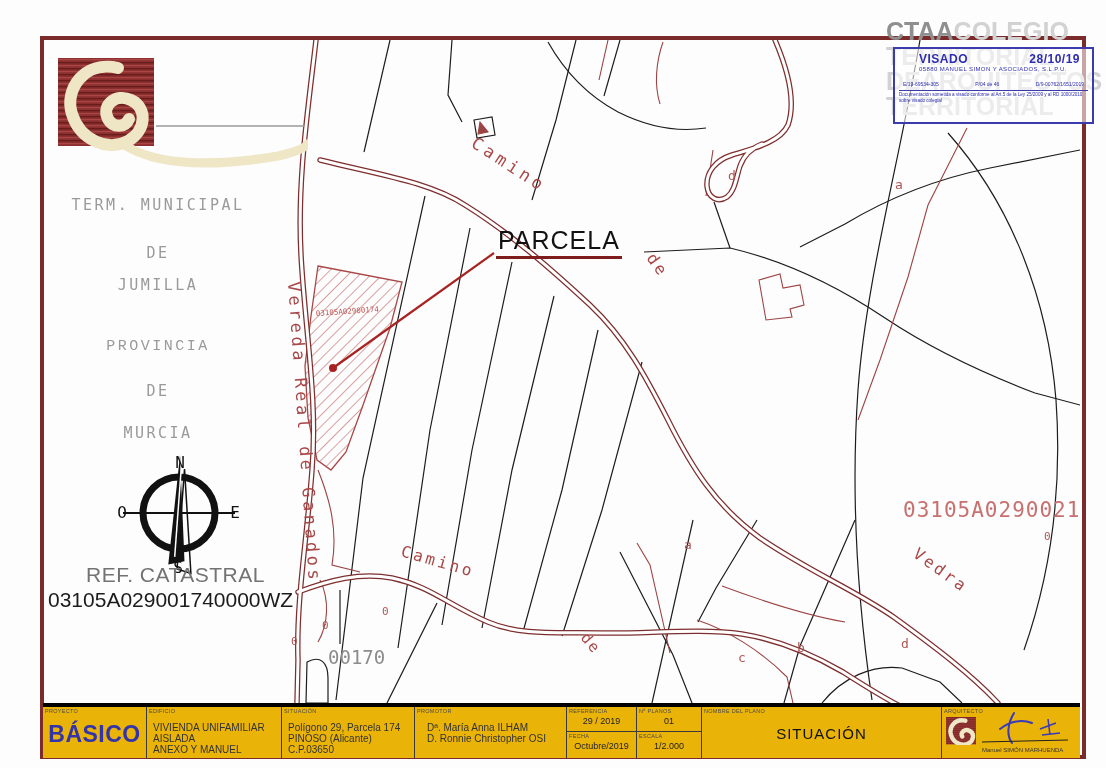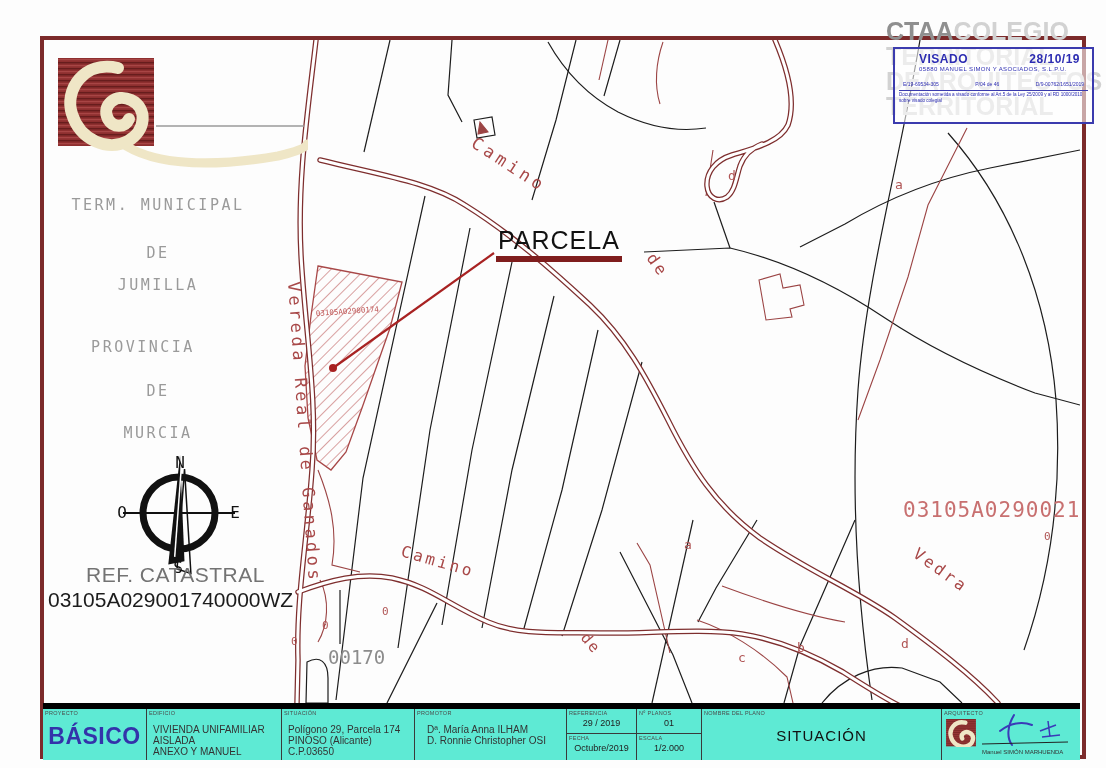--- a/index.html
+++ b/index.html
@@ -9,36 +9,36 @@
   
   #sheet-border{left:40px;top:36px;width:1038px;height:715px;border:4px solid #7c2b2b;z-index:1;}
   
   .cadgray{font-family:"DejaVu Sans Mono",monospace;color:#9a9a9a;font-size:15px;
            letter-spacing:2.5px;width:200px;text-align:center;z-index:3;}
   
   #ref-label{left:86px;top:563px;font-size:21px;color:#737373;letter-spacing:.5px;z-index:3;}
   #ref-value{left:48px;top:588px;font-size:21px;color:#1c1c1c;z-index:3;}
   
   #parcela-label{left:496px;top:226px;font-size:25px;color:#111;letter-spacing:1px;
-                 border-bottom:6px solid #7f1d1d;padding:0 2px 1px 2px;z-index:4;}
+                 border-bottom:3px solid #7f1d1d;padding:0 2px 1px 2px;z-index:4;}
   
   #watermark{left:886px;top:19px;width:216px;z-index:5;overflow:hidden;line-height:25px;
              font-weight:700;font-size:25px;color:#d2d2d2;letter-spacing:0;}
   #watermark .dark{color:#8f8f8f;}
   #stamp{left:893px;top:47px;width:197px;height:73px;border:2px solid #3b3bae;
          background:rgba(255,255,255,.58);z-index:6;color:#2d2db2;}
   #stamp .row1{display:flex;justify-content:space-between;padding:3px 12px 0 24px;
                font-size:12px;font-weight:700;letter-spacing:.5px;}
   #stamp .row2{padding:0 0 0 24px;font-size:6px;letter-spacing:.4px;}
   #stamp .row3{display:flex;justify-content:space-between;padding:9px 8px 1px 8px;font-size:5px;}
   #stamp .row4{border-top:1px solid #3b3bae;margin:2px 4px 0 4px;font-size:4.6px;line-height:5.5px;
                padding-top:1px;}
   
-  #titleblock{left:43px;top:703px;width:1037px;height:51px;background:#5eead4;z-index:4;
-              border-top:6px solid #000000;font-family:"Liberation Sans",sans-serif;}
+  #titleblock{left:43px;top:703px;width:1037px;height:51px;background:#eab308;z-index:4;
+              border-top:4px solid #000000;font-family:"Liberation Sans",sans-serif;}
   .tb-cell{position:absolute;top:0;height:51px;border-left:1px solid #3a3a3a;box-sizing:border-box;}
   .tb-head{position:absolute;left:2px;top:1px;font-size:5.5px;color:#4a4a4a;letter-spacing:.3px;}
   .tb-sub{position:absolute;left:0;width:100%;box-sizing:border-box;}
   #cell-proyecto .val{position:absolute;left:0;top:14px;width:100%;text-align:center;
                       font-size:23px;font-weight:600;color:#3333aa;letter-spacing:.5px;}
   .tb-small{position:absolute;left:6px;top:15px;font-size:10px;color:#333;line-height:11px;}
   .tb-mid{position:absolute;width:100%;text-align:center;font-size:9px;color:#222;}
   #cell-plano .val{position:absolute;left:0;top:18px;width:100%;text-align:center;
                    font-size:15px;color:#111;letter-spacing:1px;}
   #cell-arq .name{position:absolute;left:40px;top:40px;font-size:6px;color:#333;}
@@ -59,21 +59,21 @@
   </defs>
   <rect x="2" y="2" width="96" height="88" fill="url(#brick)"></rect>
   <path d="M100,70 L248,70" stroke="#9a9a9a" stroke-width="1.5" fill="none"></path>
   <path d="M70,90 C100,108 152,112 222,100 C240,96 250,92 251,88" stroke="#efe6c6" stroke-width="9" fill="none" stroke-linecap="round"></path>
   <path d="M62,12 C28,4 8,34 16,58 C24,84 52,96 72,85 C90,75 92,52 75,44 C60,37 45,49 52,63 C57,72 69,72 73,63" stroke="#efe6c6" stroke-width="12" fill="none" stroke-linecap="round"></path>
 </svg>
 
 <div class="abs cadgray" style="left:58px;top:196px;">TERM. MUNICIPAL</div>
 <div class="abs cadgray" style="left:58px;top:244px;">DE</div>
 <div class="abs cadgray" style="left:58px;top:276px;">JUMILLA</div>
-<div class="abs cadgray" style="left:43px;top:338px;">PROVINCIA</div>
+<div class="abs cadgray" style="left:58px;top:338px;font-family:Liberation Mono, monospace;">PROVINCIA</div>
 <div class="abs cadgray" style="left:58px;top:382px;">DE</div>
 <div class="abs cadgray" style="left:58px;top:424px;">MURCIA</div>
 
 <div class="abs" id="ref-label">REF. CATASTRAL</div>
 <div class="abs" id="ref-value">03105A029001740000WZ</div>
 
 <div class="abs" id="parcela-label">PARCELA</div>
 
 <svg class="abs" style="left:0;top:0;z-index:2;" width="1106" height="768" viewBox="0 0 1106 768">
   <defs>

